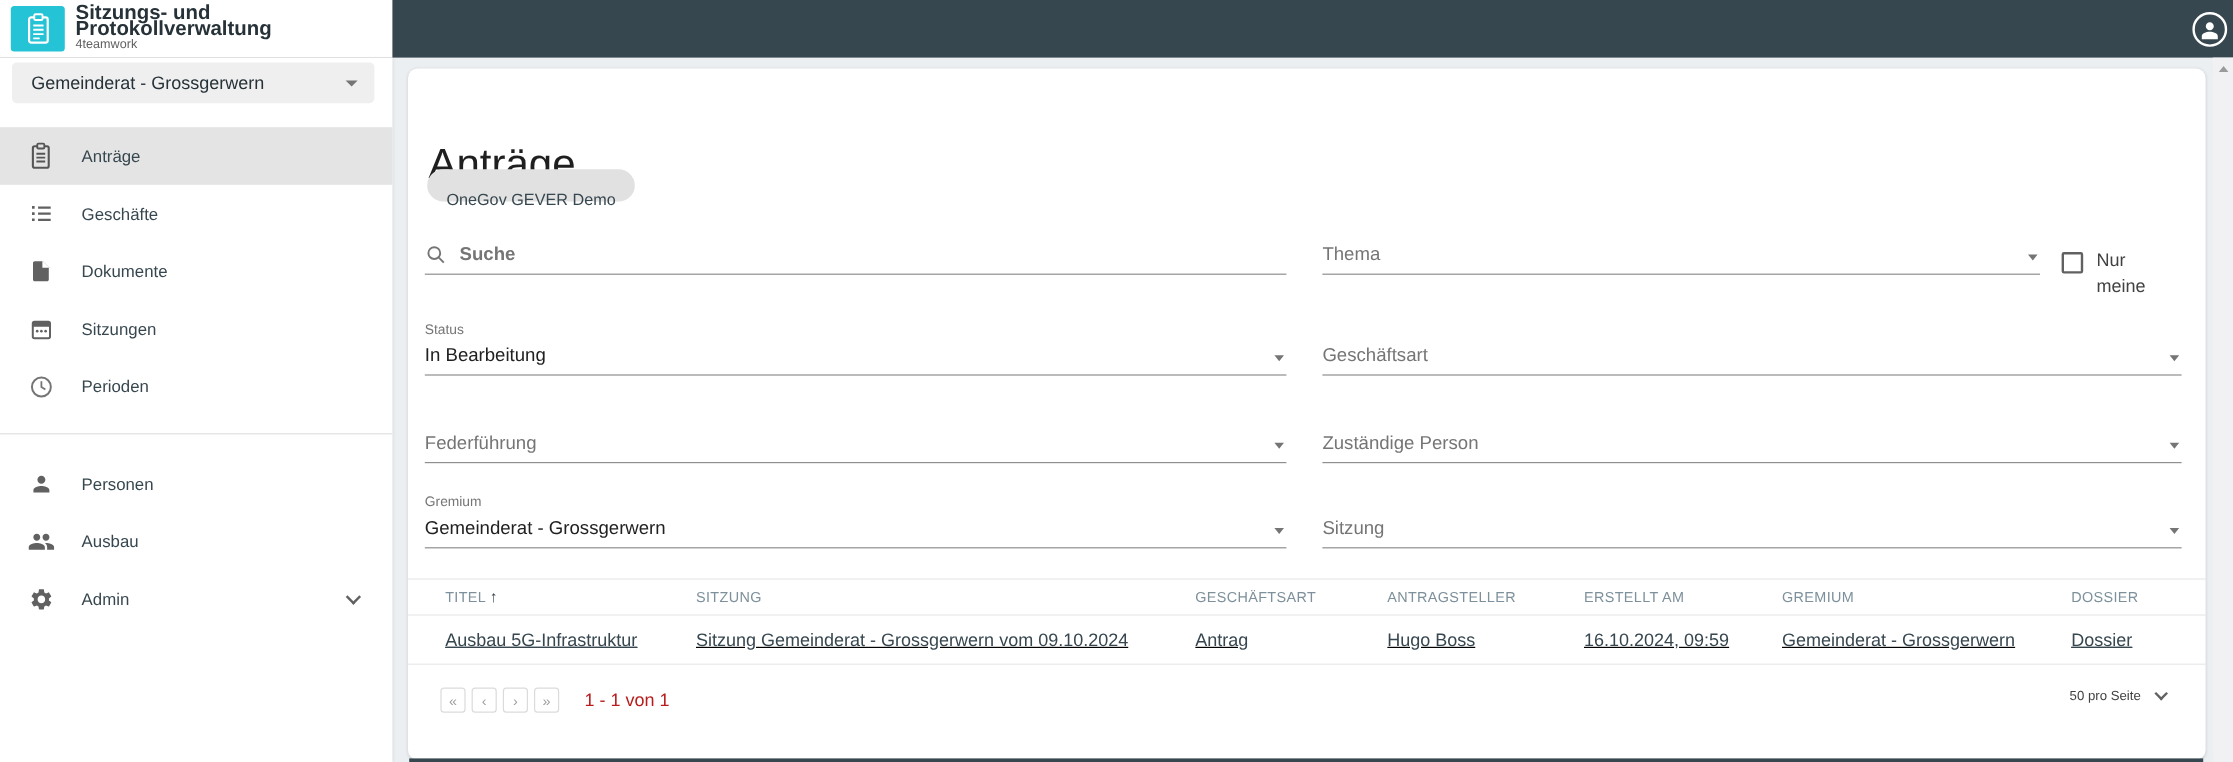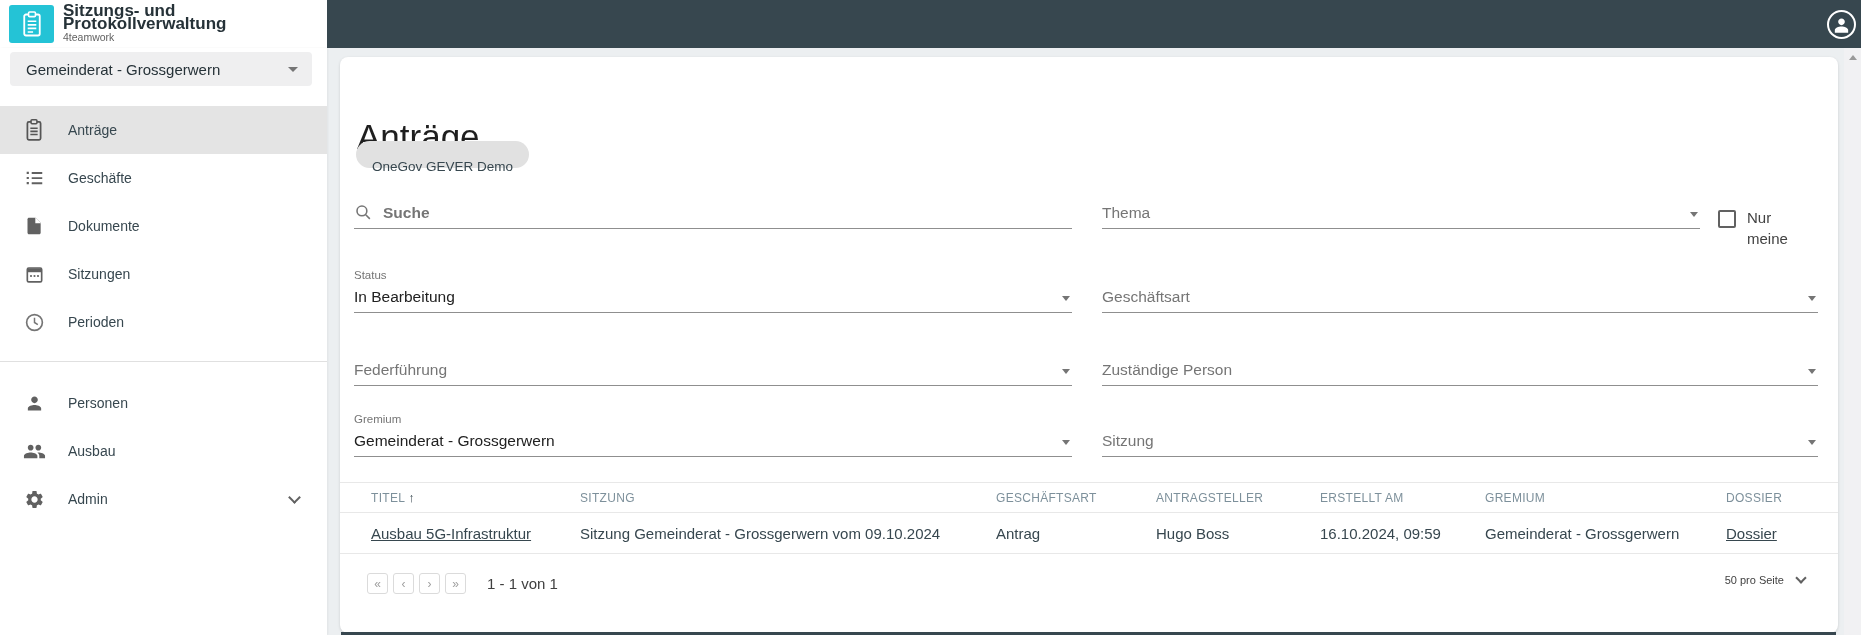--- a/index.html
+++ b/index.html
@@ -56,29 +56,29 @@
   .checkbox-group { position:absolute; left:1378px; top:150px; display:flex; cursor:pointer; }
   .checkbox { width:18px; height:18px; border:2px solid #616161; border-radius:2px; margin-top:3px; background:#fff; }
   .checkbox-label { margin-left:11px; width:48px; font-size:15px; line-height:21px; color:#424242; }
   
   .table { position:absolute; left:0; right:0; top:425px; }
   .trow { display:grid; grid-template-columns:209px 416px 160px 164px 165px 241px 1fr;
     padding-left:31px; padding-right:20px; align-items:center; }
   .thead { height:31px; border-top:1px solid #E8E8E8; border-bottom:1px solid #E8E8E8; }
   .thead .th { font-size:12px; letter-spacing:0.3px; color:#7d909b; white-space:nowrap; cursor:pointer; }
   .sort-arrow { color:#37474F; font-size:13px; margin-left:3px; }
-  .tbody-row { height:41px; border-bottom:1px solid #E8E8E8; }
+  .tbody-row { height:41px; border-bottom:1px solid #E8E8E8;text-decoration:underline; }
   .tbody-row .td { font-size:15px; color:#37474F; white-space:nowrap; overflow:hidden; }
   .link { text-decoration:underline; cursor:pointer; }
   
   .paginator { position:absolute; left:27px; top:516px; display:flex; align-items:center; }
   .pg-btn { width:21px; height:21px; border:1px solid #DBDBDB; border-radius:3px; background:#fff;
     color:#9E9E9E; font-size:12px; display:flex; align-items:center; justify-content:center;
     margin-right:5px; cursor:pointer; }
-  .pg-range { margin-left:16px; font-size:15px; color:#404040; }
+  .pg-range { margin-left:16px; font-size:15px; color:#b91c1c; }
   .per-page { position:absolute; right:33px; top:517px; display:flex; align-items:center; cursor:pointer; }
   .per-page .pp-lbl { font-size:11px; color:#424242; }
   .per-page .caret { margin-left:13px; margin-top:-4px; width:8px; height:8px; }
   
   .vscroll { position:absolute; right:0; top:48px; width:17px; bottom:0; background:#F1F1F3; }
   .vscroll .up { width:0; height:0; border-left:4px solid transparent; border-right:4px solid transparent;
     border-bottom:5px solid #9a9a9a; margin:7px auto 0 auto; }
   .hscroll-thumb { position:absolute; left:341px; top:632px; width:1495px; height:3px; background:#37474F; }
   svg { display:block; }
 </style>

